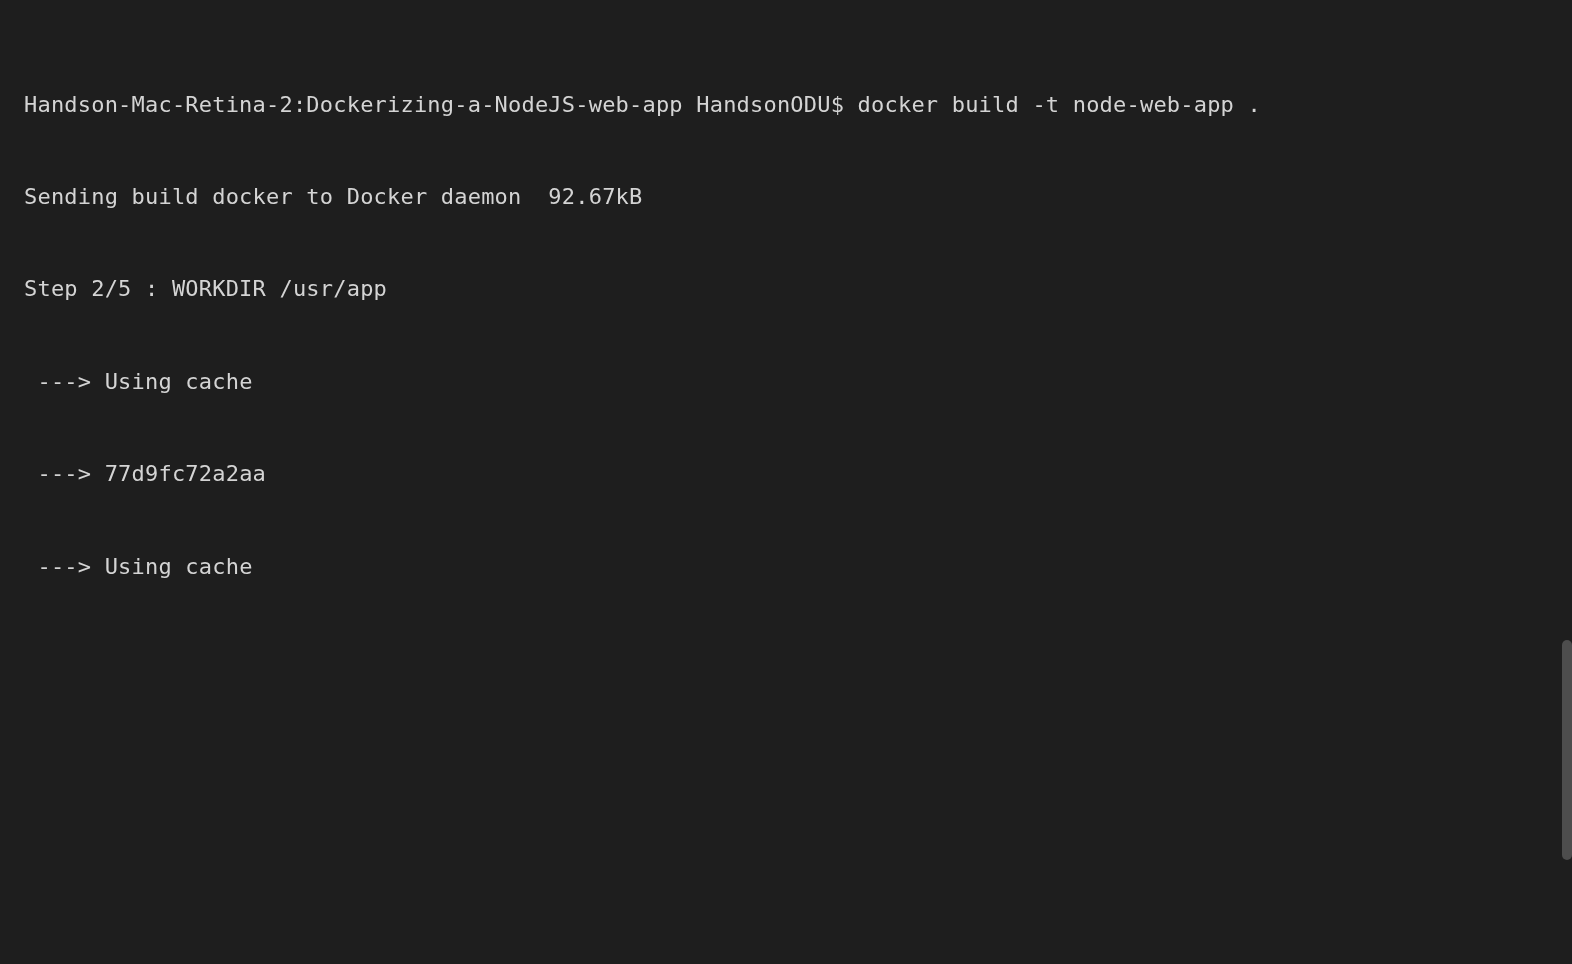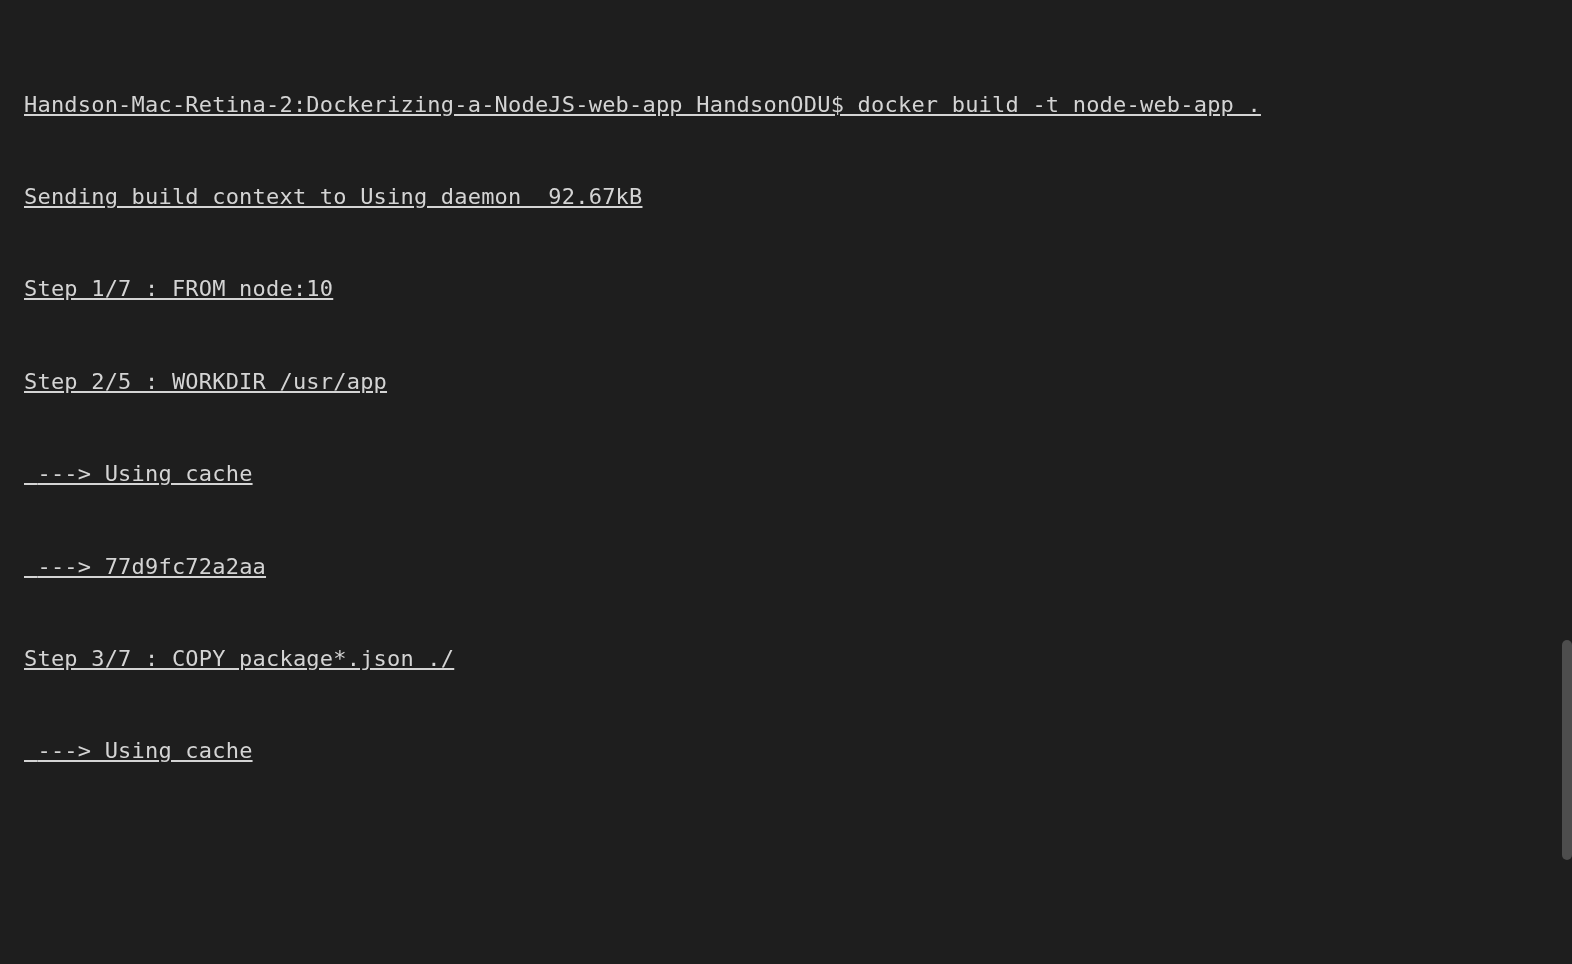--- a/index.html
+++ b/index.html
@@ -27,34 +27,31 @@
     position: absolute;
     top: 640px;
     right: 0;
     width: 10px;
     height: 220px;
     background: #4d4d4d;
     border-radius: 5px;
   }
   .line {
     display: block;
-    text-decoration: underline;
   }
 </style>
 </head>
 <body>
 
 <div class="terminal">
   <span class="line">Handson-Mac-Retina-2:Dockerizing-a-NodeJS-web-app HandsonODU$ docker build -t node-web-app .</span>
-  <span class="line">Sending build context to Using daemon  92.67kB</span>
-  <span class="line">Step 1/7 : FROM node:10</span>
+  <span class="line">Sending build docker to Docker daemon  92.67kB</span>
   <span class="line">Step 2/5 : WORKDIR /usr/app</span>
   <span class="line"> ---&gt; Using cache</span>
   <span class="line"> ---&gt; 77d9fc72a2aa</span>
-  <span class="line">Step 3/7 : COPY package*.json ./</span>
   <span class="line"> ---&gt; Using cache</span>
   
   
   
   
   
   
   
   
   

